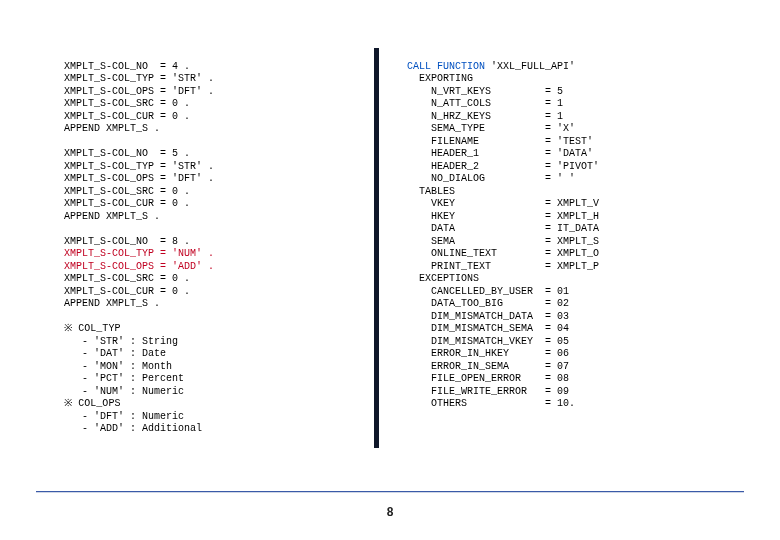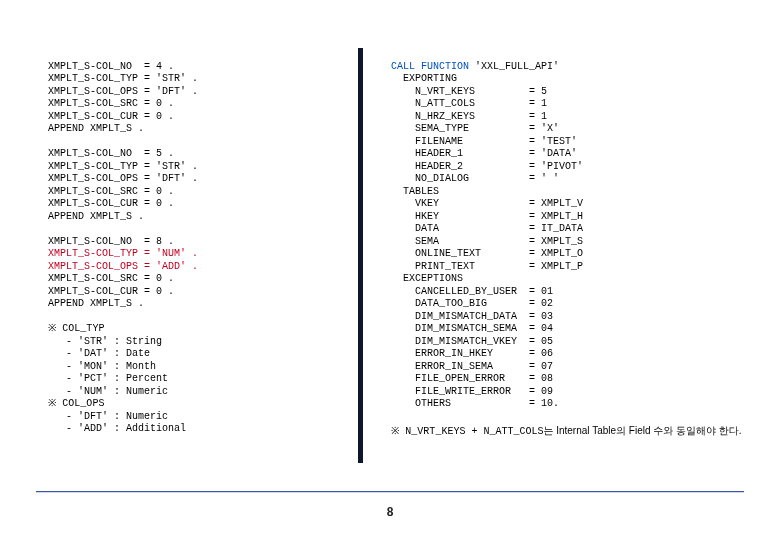--- a/index.html
+++ b/index.html
@@ -1,17 +1,17 @@
 <!DOCTYPE html>
 <html><head>
 <meta charset="utf-8">
 <style>
   html,body{margin:0;padding:0;width:780px;height:540px;background:#fff;font-family:'Courier New',monospace;font-size:10px;line-height:1.25;color:#000;overflow:hidden}
   .page{position:relative;width:780px;height:540px}
-  .cols{display:flex;padding:48px 36px 0 48px}
+  .cols{display:flex;padding:48px 36px 0 64px}
   .left{width:310px;white-space:pre}
   .right{flex:1;border-left:5px solid #0f172a;padding-left:28px;white-space:pre}
   .blk{color:#000}
   .blue{color:#0050c0}
   .red{color:#c00020}
   .note{font-family:Arial,sans-serif;font-size:10px;color:#000;white-space:normal;margin-top:14px}
   .note .sym{font-family:'Courier New',monospace}
   .hr{position:absolute;left:36px;right:36px;bottom:48px;height:0;border-top:1px solid #3a5aa8;box-shadow:0 1px 0 #cfd6e6}
   .pg{position:absolute;left:0;right:0;bottom:20px;text-align:center;font-family:Arial,sans-serif;font-size:12px;font-weight:bold;color:#222}
 </style>
@@ -74,18 +74,17 @@
     CANCELLED_BY_USER  = 01
     DATA_TOO_BIG       = 02
     DIM_MISMATCH_DATA  = 03
     DIM_MISMATCH_SEMA  = 04
     DIM_MISMATCH_VKEY  = 05
     ERROR_IN_HKEY      = 06
     ERROR_IN_SEMA      = 07
     FILE_OPEN_ERROR    = 08
     FILE_WRITE_ERROR   = 09
     OTHERS             = 10.</span>
-<div class="note"><span class="sym">※ N_VRT_KEYS + N_ATT_COLS</span><span>는 Internal Table의 Field 수와 동일해야 한다.</span></div>
     </div>
   </div>
   <div class="hr"></div>
   <div class="pg">8</div>
 </div>
 
 </body></html>

